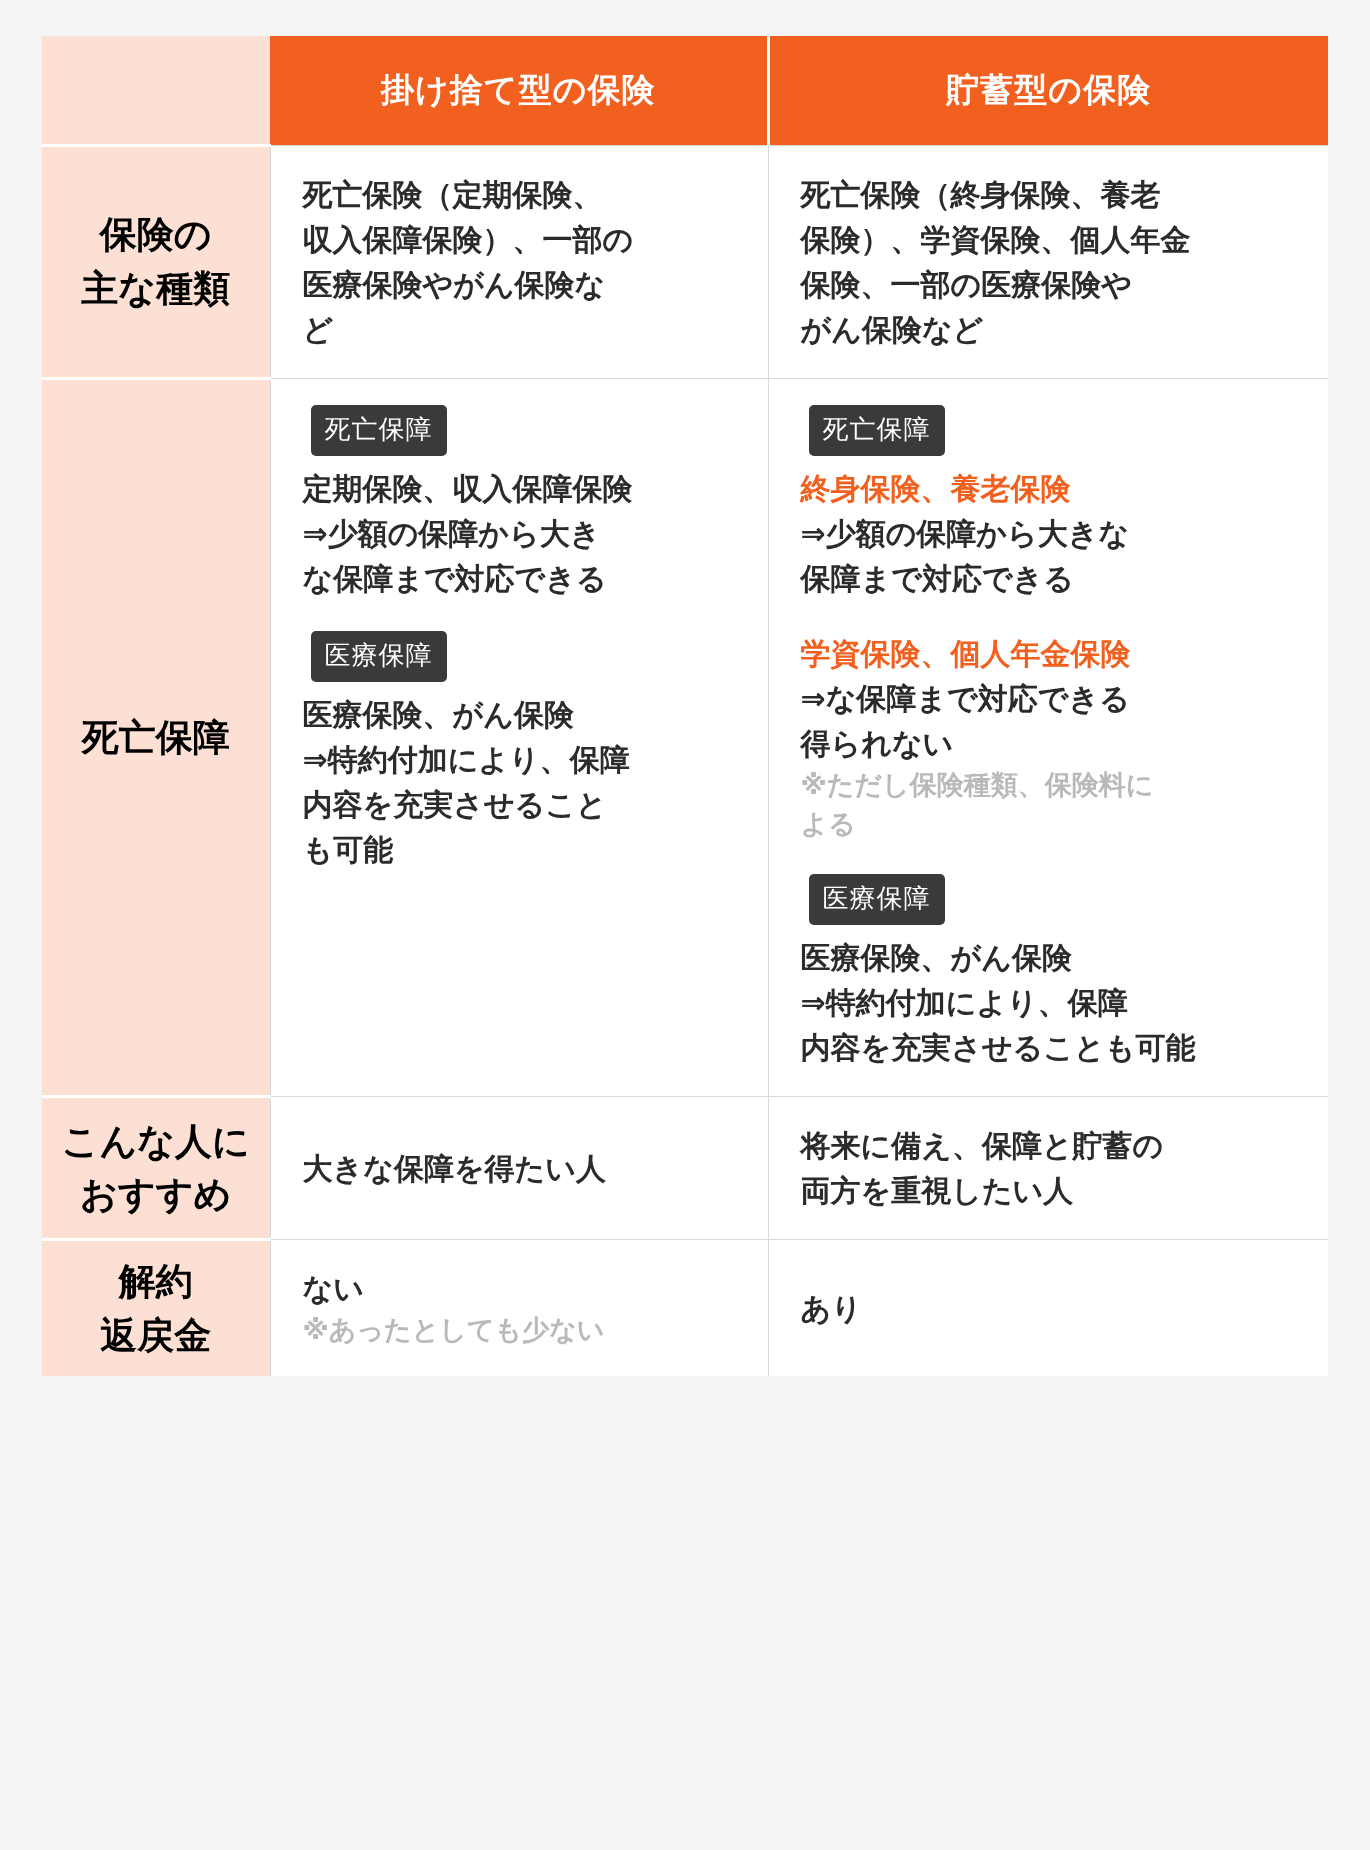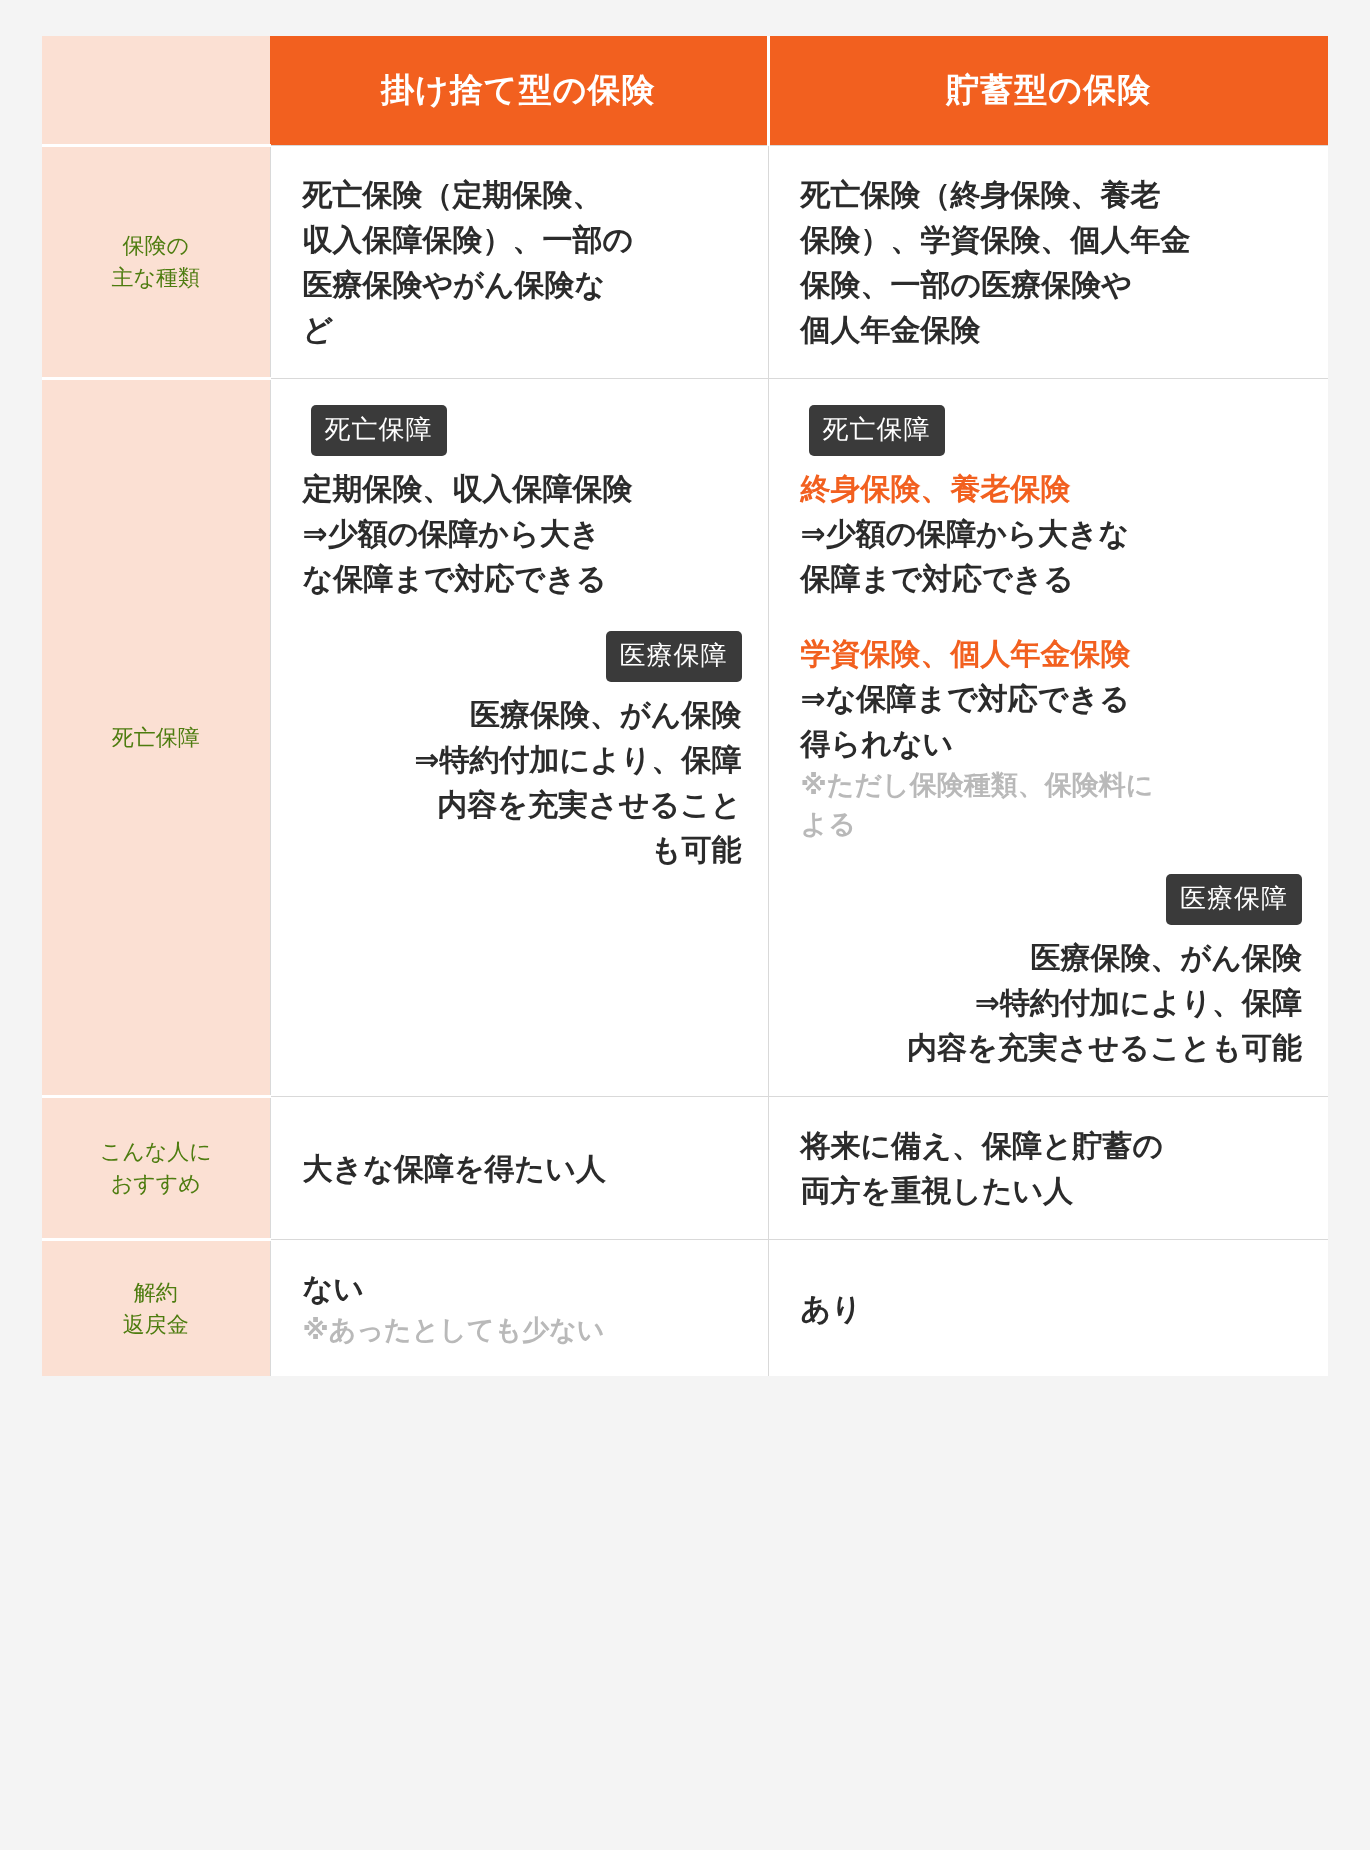--- a/index.html
+++ b/index.html
@@ -50,28 +50,28 @@
     height: 108px;
     border: 0;
   }
   th.head.sep {
     border-left: 3px solid #ffffff;
   }
 
   
   td.rowlabel {
     background: #fbe0d3;
-    font-size: 22px;
-    font-weight: 400;
+    font-size: 37px;
+    font-weight: 700;
     line-height: 1.45;
     text-align: center;
     vertical-align: middle;
     border-top: 3px solid #ffffff;
     padding: 10px 6px;
-    color: #4d7c0f;
+    color: #000000;
   }
 
   
   td.cell {
     background: #ffffff;
     vertical-align: top;
     padding: 26px 26px 26px 32px;
     border-top: 1px solid #d9d9d9;
     border-left: 1px solid #d9d9d9;
     font-size: 30px;
@@ -97,21 +97,21 @@
   .tag-wrap { margin-left: 8px; }
   .orange { color: #f2601f; }
   .note {
     color: #b9b9b9;
     font-weight: 700;
     font-size: 27px;
     line-height: 1.45;
     display: block;
   }
   .block { margin-bottom: 30px; }
-  .block:last-child { margin-bottom: 0; text-align: right; }
+  .block:last-child { margin-bottom: 0; }
 </style>
 </head>
 <body>
 
 <div class="page">
   <table class="compare">
     <colgroup>
       <col class="c0">
       <col class="c1">
       <col class="c2">
@@ -133,21 +133,21 @@
         <td class="cell">
           <span class="line">死亡保険（定期保険、</span>
           <span class="line">収入保障保険）、一部の</span>
           <span class="line">医療保険やがん保険な</span>
           <span class="line">ど</span>
         </td>
         <td class="cell">
           <span class="line">死亡保険（終身保険、養老</span>
           <span class="line">保険）、学資保険、個人年金</span>
           <span class="line">保険、一部の医療保険や</span>
-          <span class="line">個人年金保険</span>
+          <span class="line">がん保険など</span>
         </td>
       </tr>
 
       <tr>
         <td class="rowlabel">
           <span class="line">死亡保障</span>
         </td>
         <td class="cell">
           <div class="block">
             <div class="tag-wrap">

